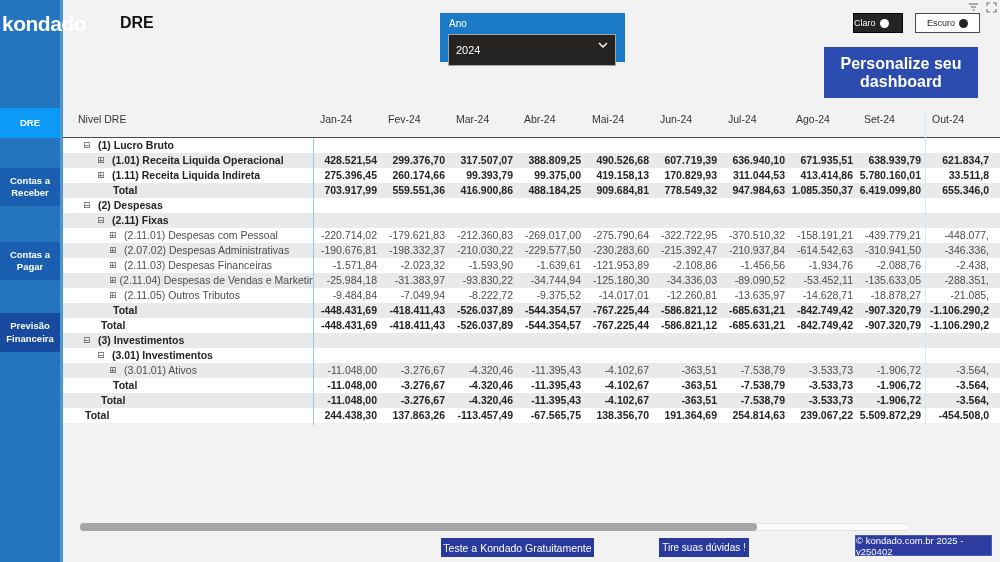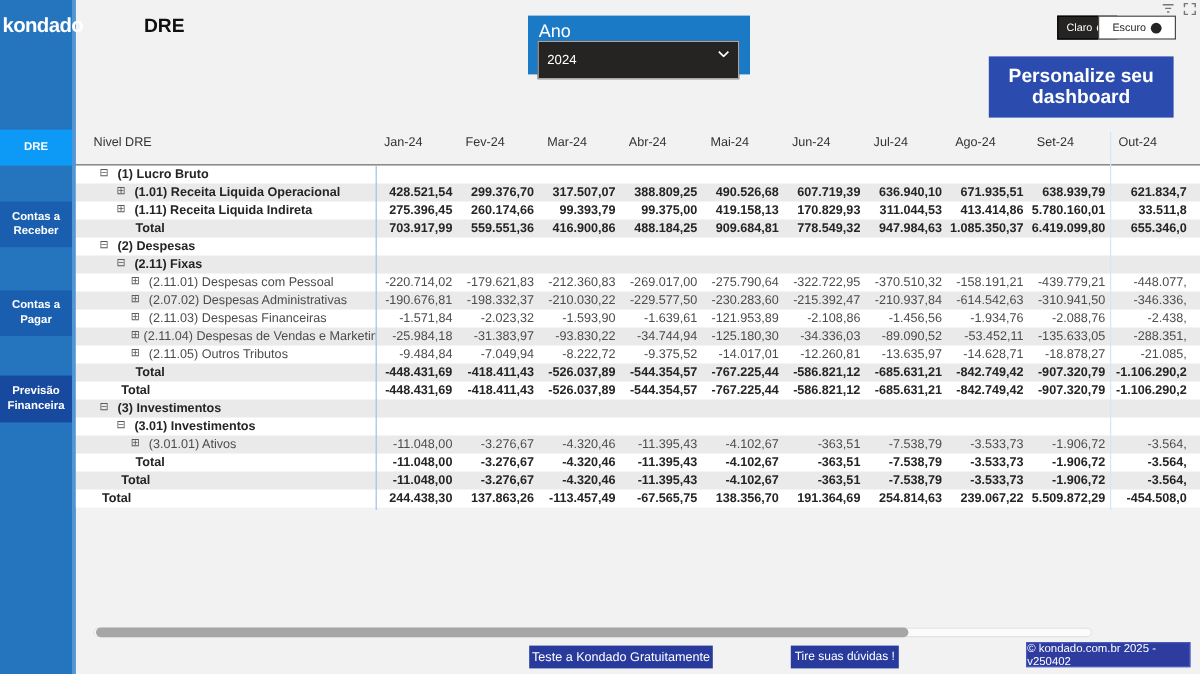--- a/index.html
+++ b/index.html
@@ -2,44 +2,44 @@
 <html><head>
 <meta charset="utf-8">
 <style>
   html,body{margin:0;padding:0;}
   body{width:1000px;height:562px;position:relative;overflow:hidden;background:#F2F2F2;
        font-family:"Liberation Sans",sans-serif;color:#252423;}
 
   
   .sidebar{position:absolute;left:0;top:0;width:63px;height:562px;background:#2574BE;
            border-right:3px solid #4E96D6;box-sizing:border-box;}
-  .logo{position:absolute;left:2px;top:12px;width:58px;color:#fff;font-size:17px;font-weight:bold;
+  .logo{position:absolute;left:2px;top:12px;width:58px;color:#fff;font-size:21px;font-weight:bold;
         letter-spacing:-0.5px;}
   .nav-item{position:absolute;left:0;width:60px;color:#fff;font-size:9.5px;font-weight:bold;
             display:flex;align-items:center;justify-content:center;text-align:center;line-height:1.3;
             cursor:pointer;}
   .nav-dre{top:108px;height:30px;background:#0D99F6;}
   .nav-receber{top:168px;height:38px;background:#1A5FAF;}
   .nav-pagar{top:242px;height:38px;background:#1A5FAF;}
   .nav-previsao{top:313px;height:39px;background:#174A9E;}
 
   
   .page-title{position:absolute;left:120px;top:14px;font-size:16px;font-weight:bold;color:#101010;}
   .slicer{position:absolute;left:440px;top:13px;width:185px;height:49px;background:#1B7AC6;}
-  .slicer-label{position:absolute;left:9px;top:5px;color:#fff;font-size:15px;}
+  .slicer-label{position:absolute;left:9px;top:5px;color:#fff;font-size:10px;}
   .slicer-dd{position:absolute;left:8px;top:21px;width:168px;height:32px;background:#252423;
              border:1px solid #A6A6A6;color:#fff;font-size:11px;display:flex;align-items:center;
              padding-left:7px;box-sizing:border-box;cursor:pointer;}
   .slicer-dd svg{position:absolute;right:7px;top:7px;}
 
   .visual-icons{position:absolute;left:968px;top:2px;width:32px;height:12px;display:flex;gap:7px;}
 
   .btn-claro{position:absolute;left:853px;top:13px;width:50px;height:20px;background:#252423;
              border:1px solid #000;color:#fff;font-size:9px;display:flex;align-items:center;
-             justify-content:center;gap:4px;box-sizing:border-box;cursor:pointer;margin-left:28px;}
+             gap:4px;box-sizing:border-box;cursor:pointer;}
   .btn-claro .dot{width:9px;height:9px;border-radius:50%;background:#fff;}
   .btn-escuro{position:absolute;left:915px;top:13px;width:65px;height:20px;background:#fff;
               border:1px solid #4A4A4A;color:#252423;font-size:9px;display:flex;align-items:center;
               justify-content:center;gap:4px;box-sizing:border-box;cursor:pointer;}
   .btn-escuro .dot{width:9px;height:9px;border-radius:50%;background:#252423;}
 
   .btn-personalize{position:absolute;left:824px;top:47px;width:154px;height:51px;background:#2B4CAE;
                    color:#fff;font-weight:bold;font-size:16px;display:flex;align-items:center;
                    justify-content:center;text-align:center;cursor:pointer;}
 

